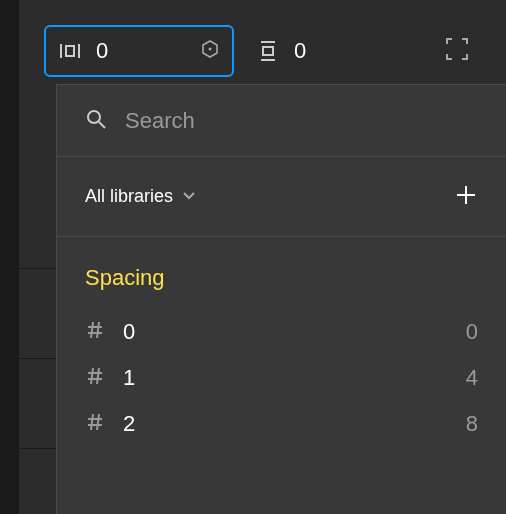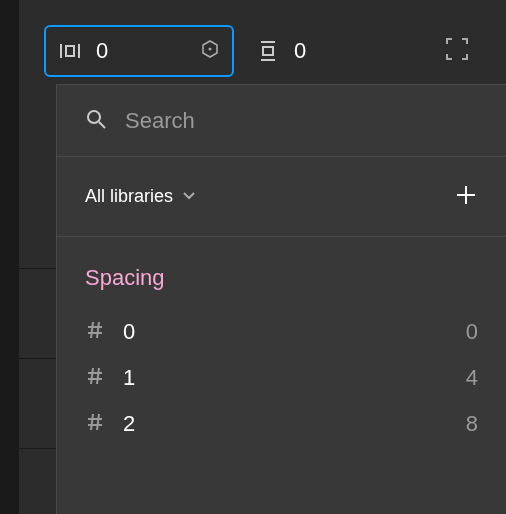--- a/index.html
+++ b/index.html
@@ -119,21 +119,21 @@
     }
     .chevron {
       color: #aaa;
       margin-left: 8px;
     }
     .add-btn {
       margin-left: auto;
       color: #fff;
     }
     .section-title {
-      color: #f9a8d4;
+      color: #fde047;
       font-size: 22px;
       font-weight: 400;
       padding: 28px 28px 18px 28px;
     }
     .spacing-list {
       display: flex;
       flex-direction: column;
     }
     .spacing-item {
       display: flex;

